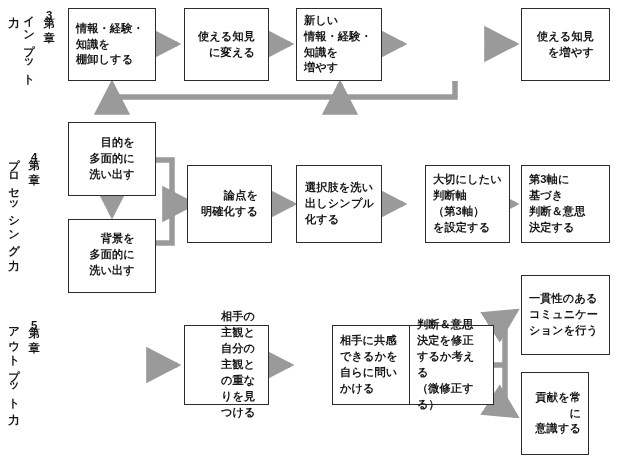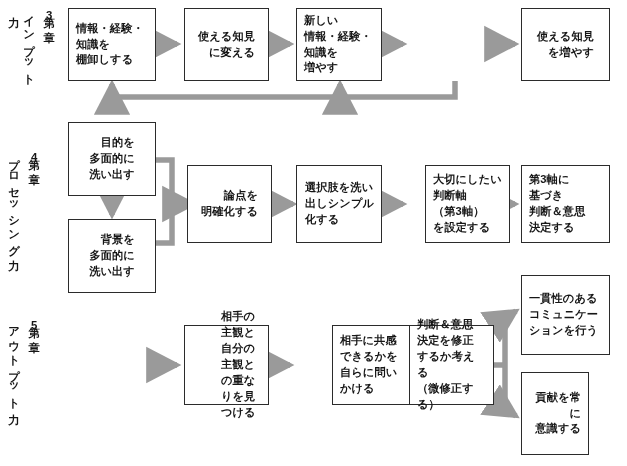--- a/index.html
+++ b/index.html
@@ -146,21 +146,21 @@
   <div class="node centered" style="left:521px; top:8px; width:89px; height:73px;">
     <span class="label">使える知見
 を増やす</span>
   </div>
 
   <div class="node centered" style="left:68px; top:122px; width:88px; height:74px;">
     <span class="label">目的を
 多面的に
 洗い出す</span>
   </div>
-  <div class="node centered" style="left:68px; top:219px; width:88px; height:74px;">
+  <div class="node centered" style="left:68px; top:219px; width:88px; height:74px;font-family:Liberation Mono, monospace;">
     <span class="label">背景を
 多面的に
 洗い出す</span>
   </div>
   <div class="node centered" style="left:187px; top:165px; width:85px; height:78px;">
     <span class="label">論点を
 明確化する</span>
   </div>
   <div class="node" style="left:296px; top:165px; width:86px; height:78px;justify-content:flex-end;">
     <span class="label">選択肢を洗い

